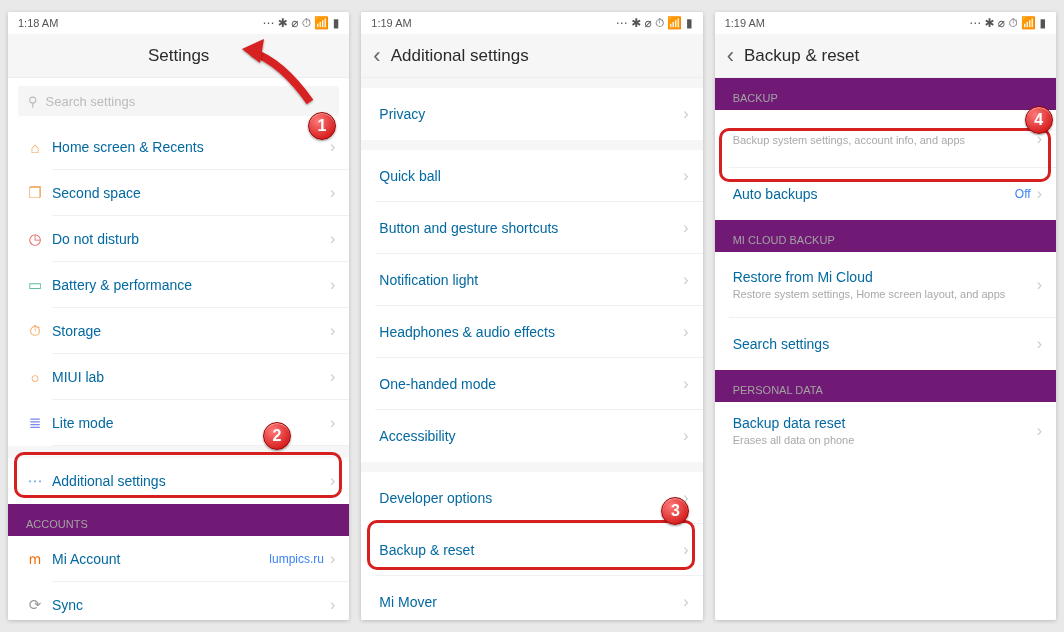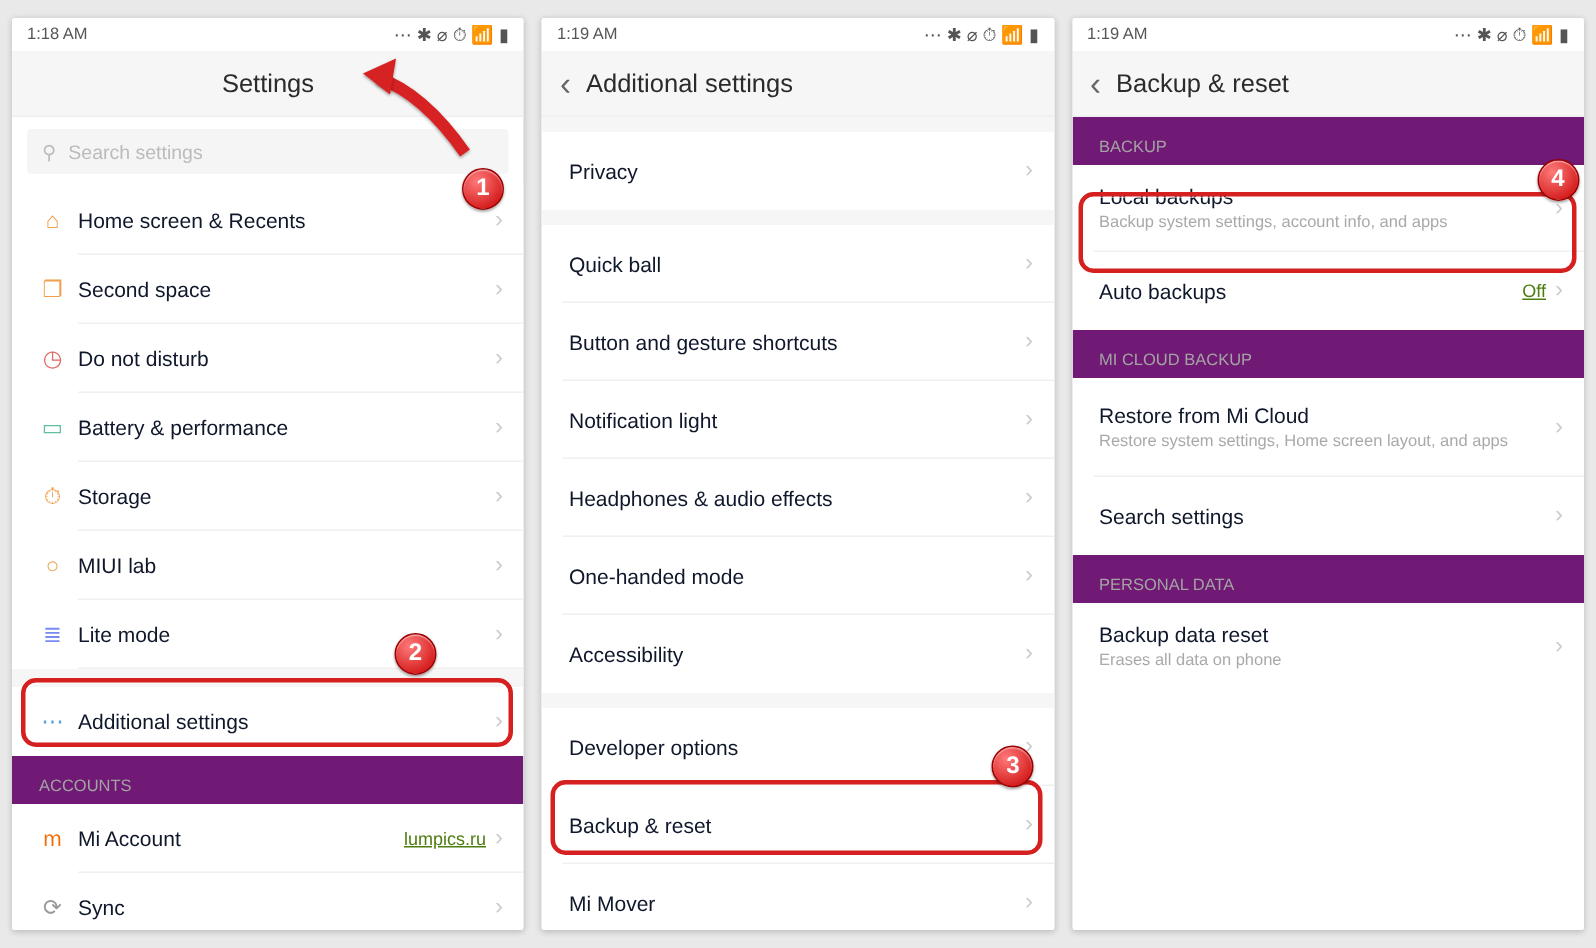--- a/index.html
+++ b/index.html
@@ -86,23 +86,23 @@
   .row.with-icon { padding-left: 10px; }
   .row-icon {
     width: 34px;
     display: flex;
     align-items: center;
     justify-content: center;
     color: #999;
     font-size: 15px;
   }
   .row-body { flex: 1; display:flex; flex-direction:column; justify-content:center; padding: 10px 0;}
-  .row-label { color:#0f172a; font-size:14px;}
+  .row-label { color:#0369a1; font-size:14px;}
   .row-sub { color:#a9a9a9; font-size:11px; margin-top:3px; line-height:1.25;}
-  .row-value { color:#4d7c0f; font-size:12px; margin-right:6px;text-decoration:underline;}
+  .row-value { color:#3b82f6; font-size:12px; margin-right:6px;}
   .chevron { color: #ccc; font-size: 16px; }
   .row-sep {
     position: absolute;
     bottom: 0;
     left: 44px;
     right: 0;
     height: 1px;
     background: #f0f0f0;
   }
   .row.no-icon .row-sep { left: 14px; }
@@ -367,21 +367,20 @@
       <span class="status-icons">⋯  ✱ ⌀ ⏱ 📶 ▮</span>
     </div>
     <div class="titlebar">
       <span class="back-chevron">‹</span>
       <span>Backup  &amp;  reset</span>
     </div>
     <div class="list">
       <div class="section-head">BACKUP</div>
       <div class="row no-icon" style="min-height:58px;">
         <div class="row-body">
-          <span class="row-label">Local backups</span>
           <span class="row-sub">Backup system settings, account info, and apps</span>
         </div>
         <span class="chevron">›</span>
           <div class="row-sep"></div>
       </div>
       <div class="row no-icon" style="min-height:52px;">
         <div class="row-body">
             <span class="row-label">Auto backups</span>
           </div>
         <span class="row-value">Off</span>

